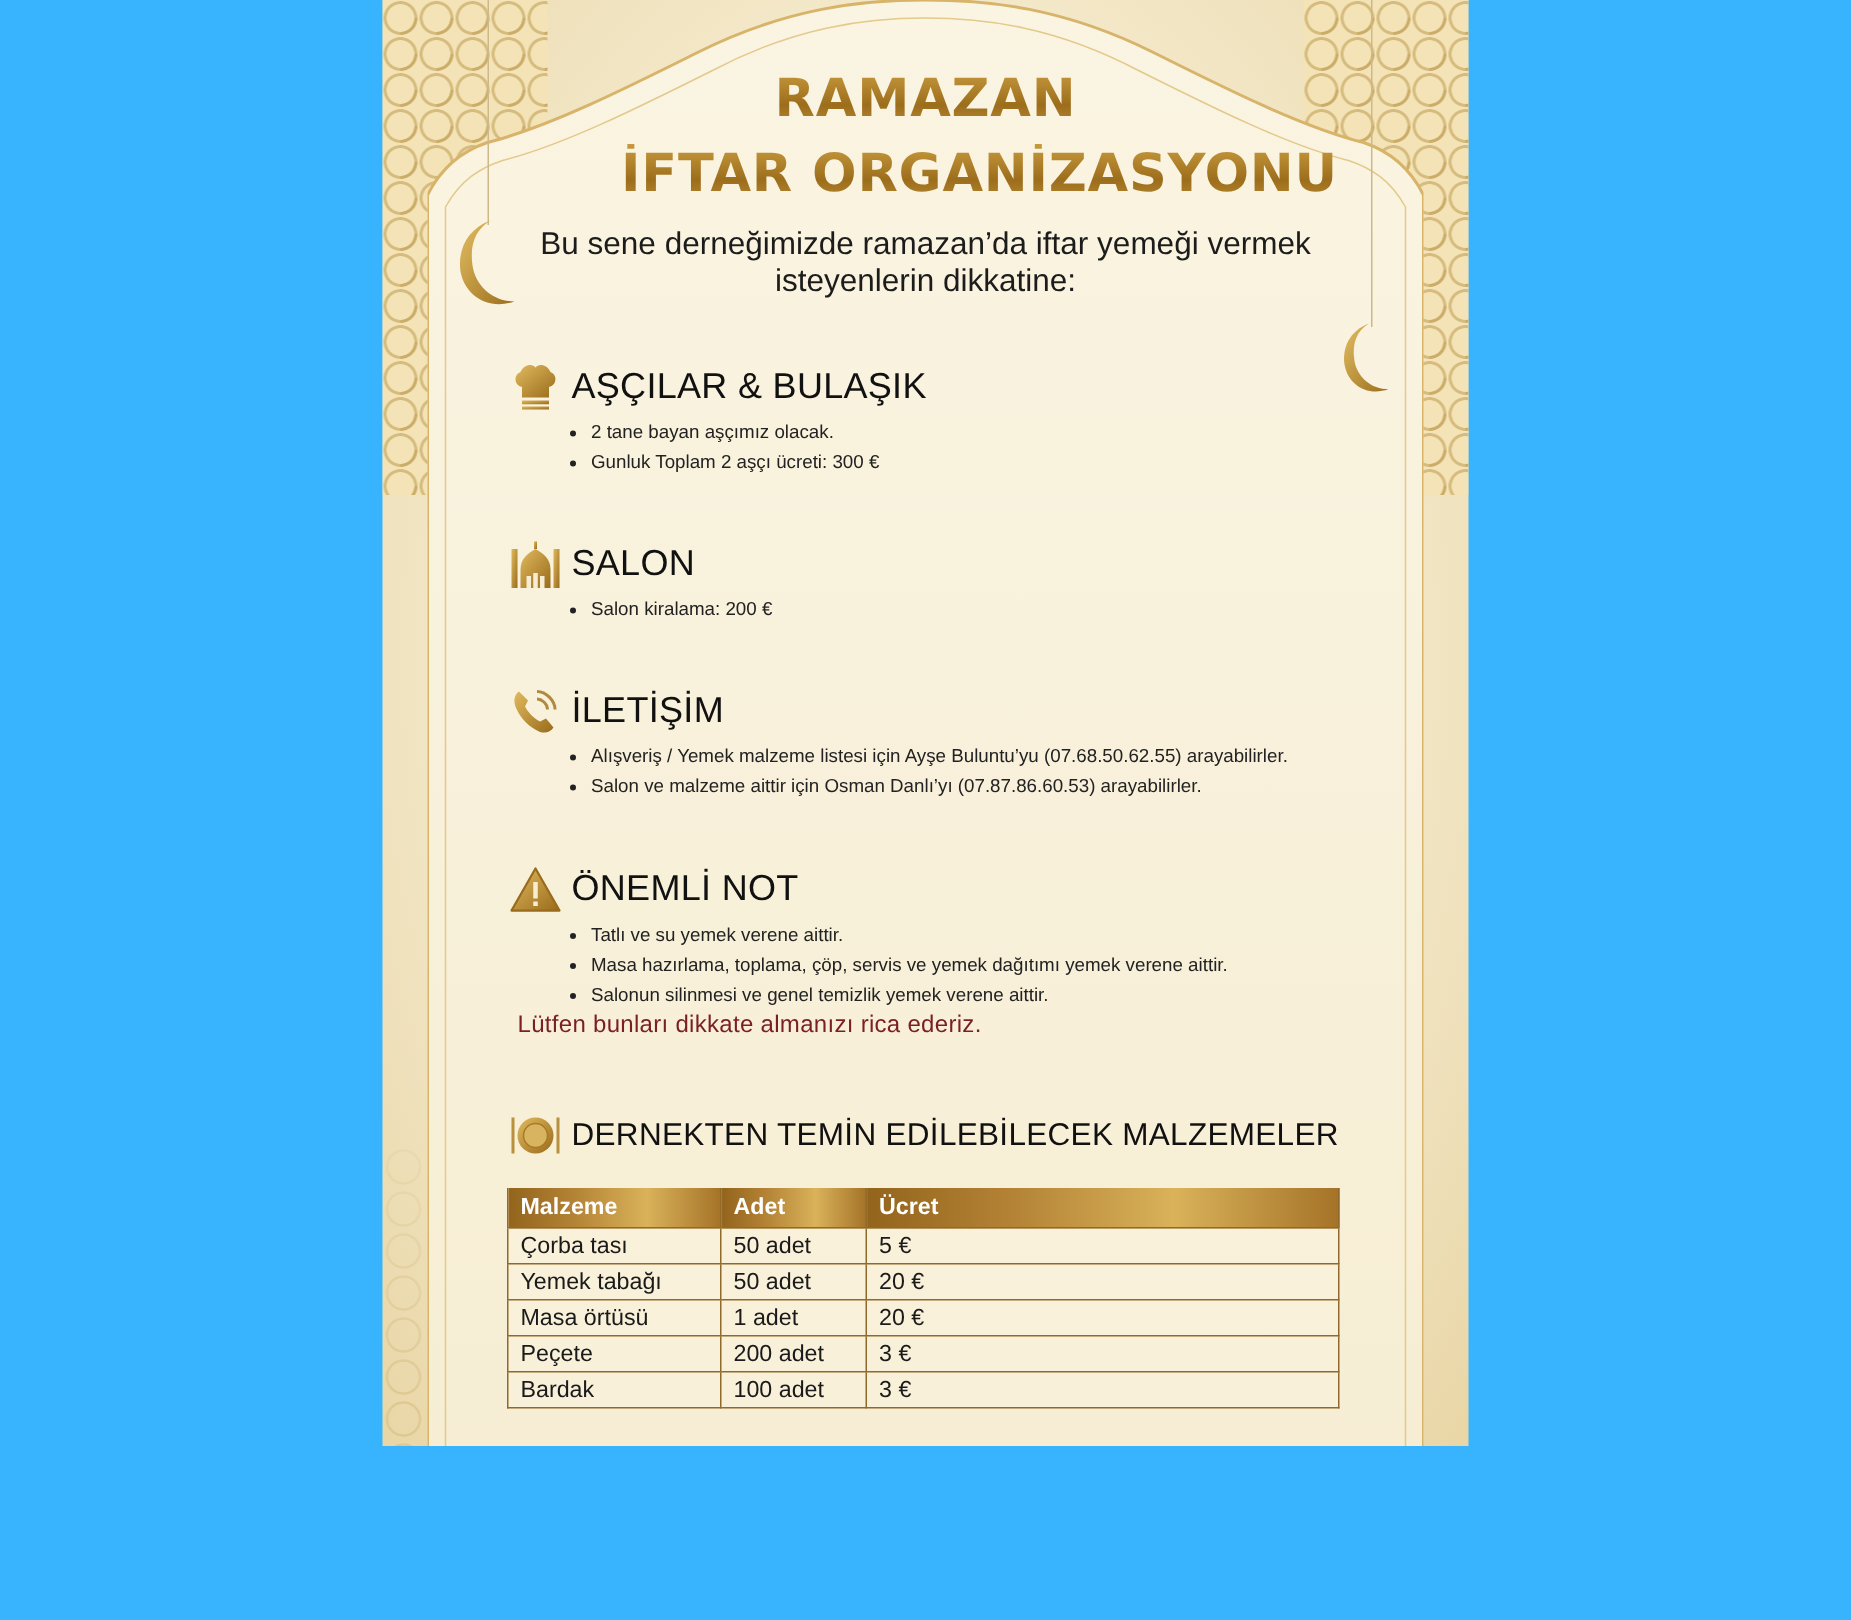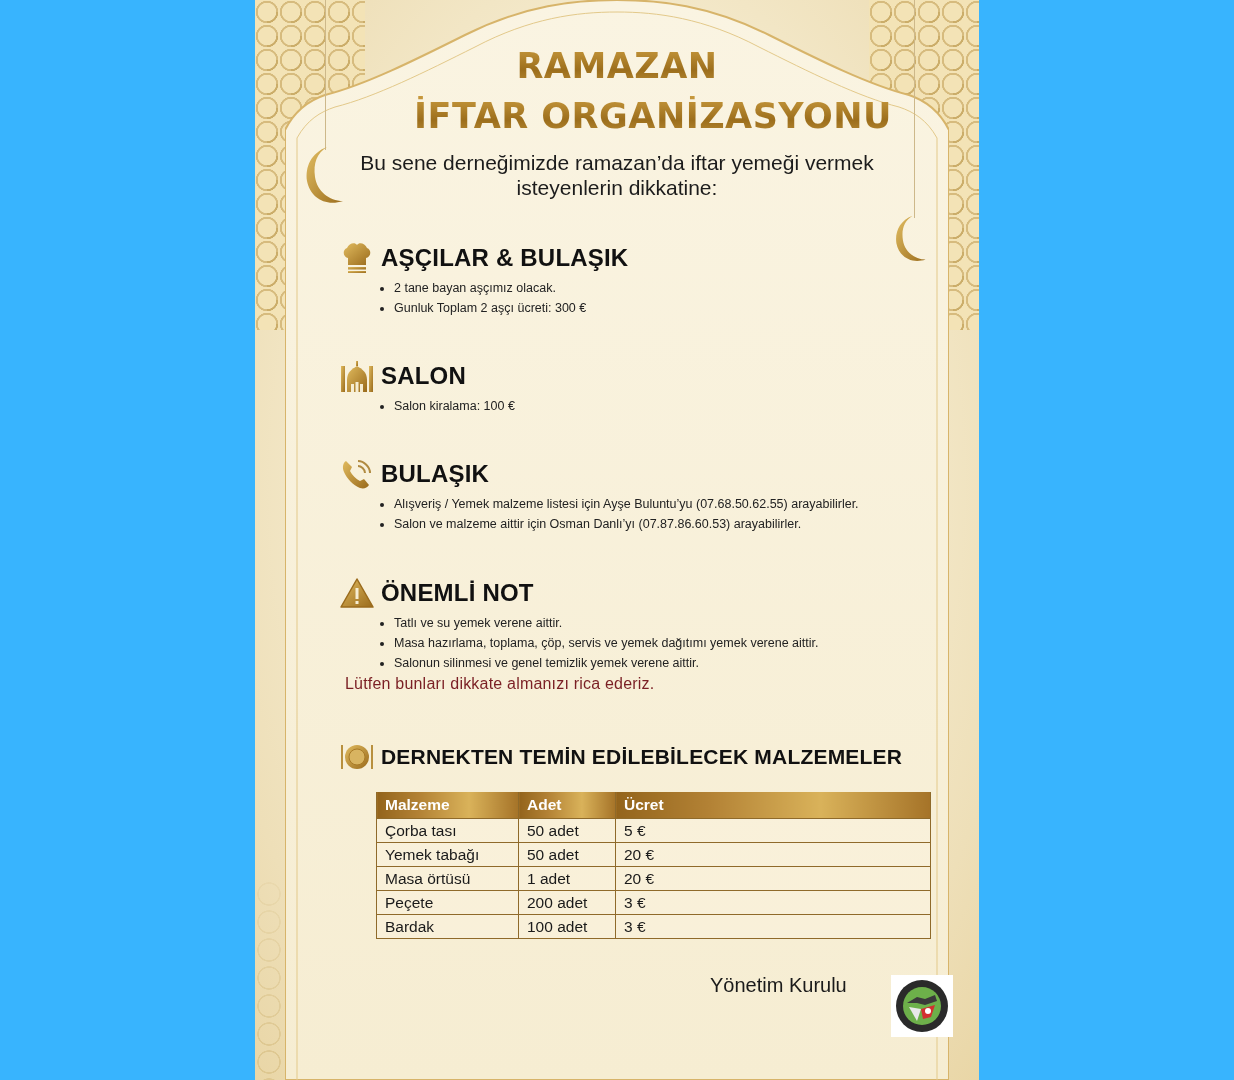--- a/index.html
+++ b/index.html
@@ -3,21 +3,21 @@
 <meta charset="utf-8">
 <style>
   html, body { margin: 0; padding: 0; }
   body {
     width: 1234px; height: 1080px; overflow: hidden;
     background: #38B4FE;
     font-family: "Liberation Sans", sans-serif;
     position: relative;
   }
   .poster {
-    position: absolute; left: 255px; top: 0; width: 724px; height: 1080px;
+    position: absolute; left: 255px; top: 0; width: 724px; height: 964px;
     overflow: hidden;
     background:
       radial-gradient(ellipse at 50% 45%, #FBF6E6 0%, #F6EDD2 45%, #EEDFB8 80%, #E9D6A6 100%);
   }
   
   .pattern {
     position: absolute; top: 0; width: 110px; height: 330px;
     background-color: #F3E3B6;
     background-image:
       radial-gradient(circle at 12px 12px, transparent 9px, rgba(190,155,80,0.55) 9.5px, rgba(190,155,80,0.55) 11px, transparent 11.5px),
@@ -53,29 +53,29 @@
   .title.l2 { top: 96px; font-size: 35px; margin-left: 36px; }
   .intro {
     position: absolute; left: 0; width: 724px; top: 150px; text-align: center;
     font-size: 21px; line-height: 25px; color: #1c1c1c;
   }
   .moon { position: absolute; }
   .string { position: absolute; width: 1px; background: #CDB88A; }
   .section { position: absolute; left: 84px; }
   .sec-head { display: flex; align-items: center; height: 36px; }
   .sec-icon { width: 36px; height: 36px; margin-right: 6px; display: flex; align-items: center; justify-content: center; }
-  .sec-title { font-size: 24px; font-weight: bold; color: #111; letter-spacing: 0.2px; }
+  .sec-title { font-size: 24px; font-weight: normal; color: #111; letter-spacing: 0.2px; }
   ul.items { margin: 2px 0 0 0; padding-left: 55px; list-style: disc; }
   ul.items li { font-size: 12.5px; line-height: 20px; color: #222; }
   .note-red {
     font-size: 16px; color: #7A1F24; margin: 2px 0 0 6px; letter-spacing: 0.2px;
   }
   table.mat {
     position: absolute; left: 83px; top: 792px; width: 555px;
-    border-collapse: collapse; font-size: 15.5px; margin-left: 38px;
+    border-collapse: collapse; font-size: 15.5px;
   }
   table.mat th {
     text-align: left; color: #fff; font-weight: bold; padding: 2px 8px; height: 22px;
     background: linear-gradient(90deg, #93641C 0%, #B38235 30%, #D9B25A 65%, #A57328 100%);
   }
   table.mat td {
     border: 1.5px solid #8F6A2A; padding: 1px 8px; height: 21px; color: #1a1a1a;
     background: rgba(250, 242, 220, 0.6);
   }
   table.mat th, table.mat td { border-left: 1.5px solid #8F6A2A; border-right: 1.5px solid #8F6A2A; }
@@ -162,34 +162,34 @@
               <rect x="17" y="1" width="2" height="5"></rect>
             </g>
           <rect x="12" y="24" width="3" height="8" fill="#F6EDD2"></rect>
             <rect x="16.5" y="22" width="3" height="10" fill="#F6EDD2"></rect>
             <rect x="21" y="24" width="3" height="8" fill="#F6EDD2"></rect>
           </svg>
       </span>
       <span class="sec-title">SALON</span>
     </div>
     <ul class="items">
-      <li>Salon kiralama: 100 €</li>
+      <li>Salon kiralama: 200 €</li>
     </ul>
   </div>
 
   <div class="section" style="top:456px;">
     <div class="sec-head">
       <span class="sec-icon">
         <svg width="34" height="34" viewBox="0 0 34 34">
             <path d="M6,4 C3,6 2,10 4,15 C7,22 13,28 20,31 C24,32 27,31 29,28 L24,22 L20,24 C16,22 12,18 10,14 L12,10 Z" fill="url(#g2)"></path>
           <path d="M18,4 C24,4 30,10 30,16" fill="none" stroke="#B08A40" stroke-width="2"></path>
             <path d="M18,9 C21,9 25,12 25,16" fill="none" stroke="#B08A40" stroke-width="2"></path>
           </svg>
       </span>
-      <span class="sec-title">BULAŞIK</span>
+      <span class="sec-title">İLETİŞİM</span>
     </div>
     <ul class="items">
       <li>Alışveriş / Yemek malzeme listesi için Ayşe Buluntu’yu (07.68.50.62.55) arayabilirler.</li>
       <li>Salon ve malzeme aittir için Osman Danlı’yı (07.87.86.60.53) arayabilirler.</li>
     </ul>
   </div>
 
   <div class="section" style="top:575px;">
     <div class="sec-head">
       <span class="sec-icon">

